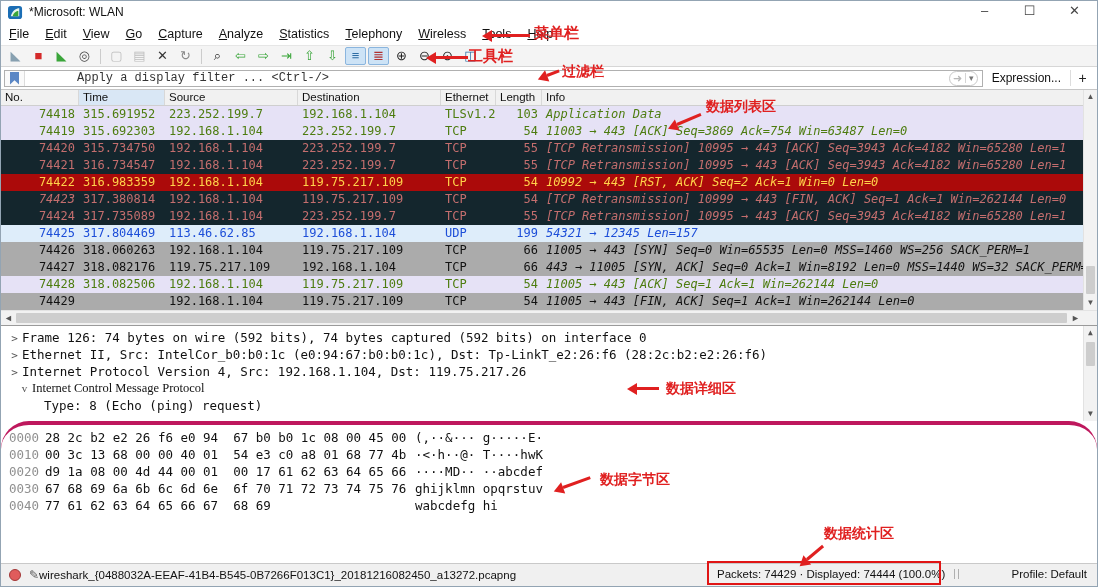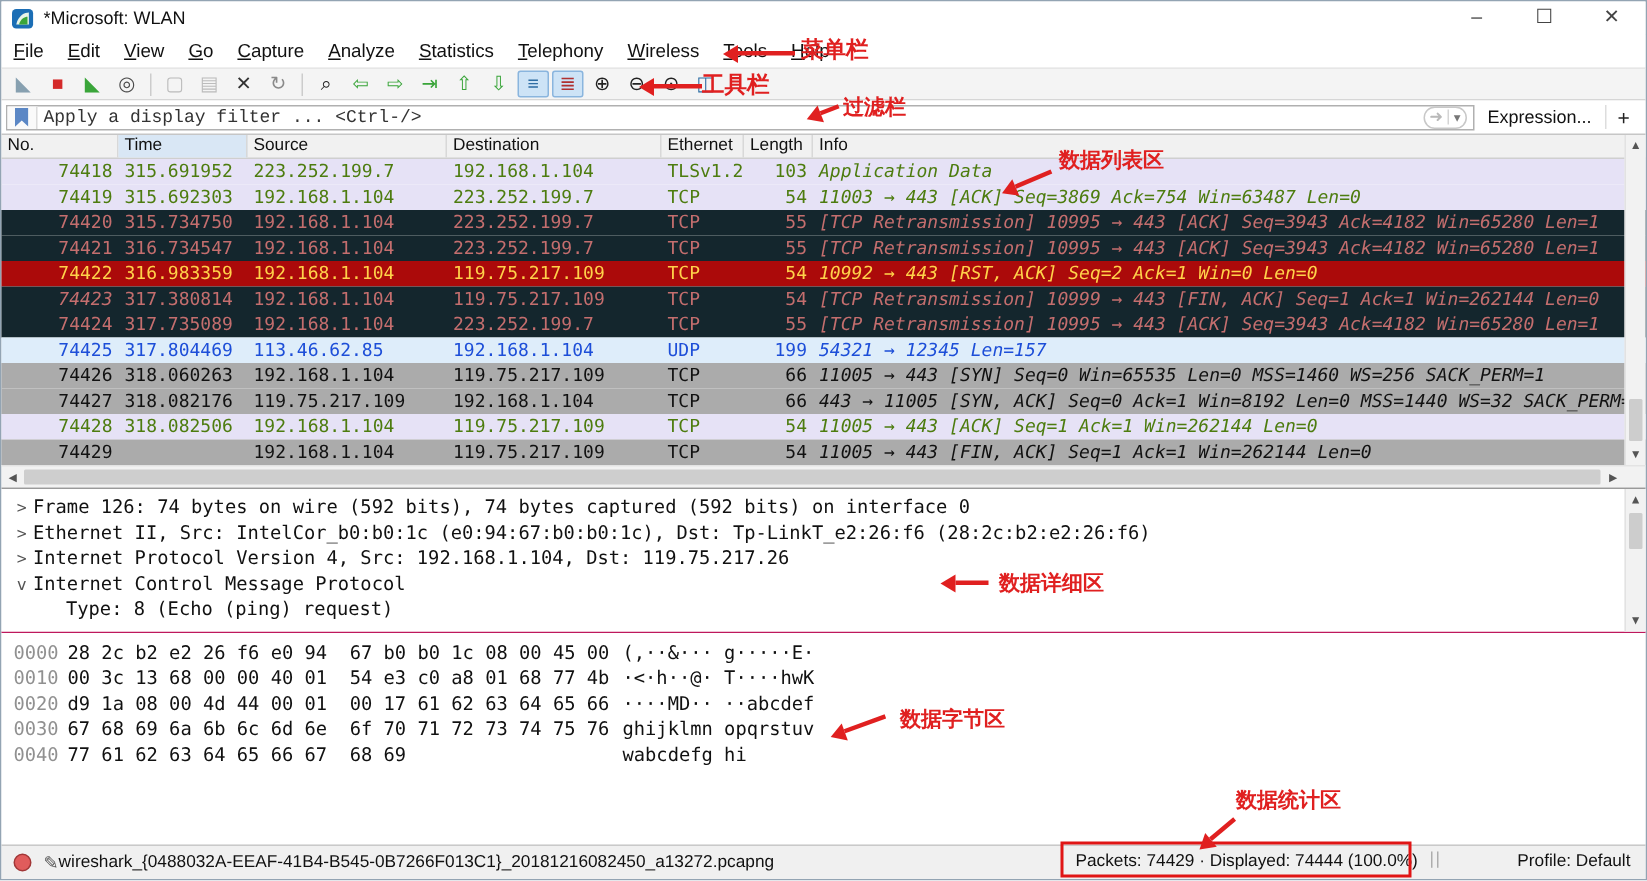--- a/index.html
+++ b/index.html
@@ -24,21 +24,21 @@
 
   
   .toolbar { height:22px; background:#f4f4f4; border-top:1px solid #e6e6e6; border-bottom:1px solid #d6d6d6;
              display:flex; align-items:center; padding-left:3px; flex:0 0 auto; }
   .ticon { width:21px; height:18px; line-height:17px; text-align:center; font-size:13px; margin:0 1px; border-radius:2px; }
   .ticon.pressed { background:#cde3f6; border:1px solid #8ab5de; line-height:15px; }
   .tsep { width:1px; height:15px; background:#cccccc; margin:0 4px; }
 
   
   .filterbar { height:23px; background:#fff; border-bottom:1px solid #c6c6c6; display:flex; align-items:center; padding:1px 3px; flex:0 0 auto; }
-  .filter-box { flex:1; height:17px; border:1px solid #b0b0b0; display:flex; align-items:center; background:#fff; }
+  .filter-box { flex:1; height:17px; border:1px solid #b0b0b0; display:flex; align-items:center; background:#fff;gap:48px; }
   .bookmark-wrap { width:20px; height:100%; border-right:1px solid #dcdcdc; display:flex; align-items:center; justify-content:center; background:#fafafa; }
   .bookmark { width:9px; height:13px; background:#5b87c5; clip-path:polygon(0 0,100% 0,100% 100%,50% 68%,0 100%); }
   .filter-input { border:none; outline:none; flex:1; height:15px; font:12px "Liberation Mono",monospace; color:#222; padding:0 4px; background:transparent; }
   .filter-input::placeholder { color:#333; opacity:1; }
   .apply-btn { display:flex; align-items:center; border:1px solid #c8c8c8; border-radius:9px; height:15px; padding:0 3px; margin-right:4px; color:#b9b9b9; }
   .apply-arrow { font-size:11px; line-height:13px; }
   .apply-caret { font-size:9px; color:#777; border-left:1px solid #d5d5d5; margin-left:3px; padding-left:3px; }
   .expr-label { font-size:12px; color:#111; padding:0 9px; }
   .plus-btn { width:24px; text-align:center; font-size:14px; color:#222; border-left:1px solid #ddd; }
 
@@ -67,22 +67,22 @@
   .hs-arrow { position:absolute; top:0; width:15px; height:14px; text-align:center; font-size:9px; color:#555; line-height:14px; }
   .hs-thumb { position:absolute; left:15px; right:30px; top:2px; bottom:2px; background:#cecece; border-radius:1px; }
 
   
   .details { height:96px; border-top:1px solid #9a9a9a; background:#fff; position:relative; padding-top:3px; flex:0 0 auto;
              font:12.5px "DejaVu Sans Mono","Liberation Mono",monospace; color:#111; }
   .dline { height:17px; line-height:17px; white-space:nowrap; padding-left:6px; }
   .chev { display:inline-block; width:15px; text-align:center; color:#555; font-size:11px; }
 
   
-  .bytes { flex:1 1 auto; border-top:1px solid #be185d; background:#fff; padding-top:4px;
-           font:12.5px "DejaVu Sans Mono","Liberation Mono",monospace; color:#111; }
+  .bytes { flex:1 1 auto; border-top:4px solid #be185d; background:#fff; padding-top:4px;
+           font:12.5px "DejaVu Sans Mono","Liberation Mono",monospace; color:#111;border-radius:28px; }
   .hexline { height:17px; line-height:17px; display:flex; white-space:pre; }
   .off { width:42px; padding-left:8px; color:#909090; }
   .hexcol { width:356px; margin-left:2px; }
   .asciicol { margin-left:14px; }
 
   
   .statusbar { height:23px; background:#f0f0f0; border-top:1px solid #c9c9c9; display:flex; align-items:center;
                font-size:11.5px; color:#111; position:relative; flex:0 0 auto; }
   .expert-dot { width:12px; height:12px; border-radius:50%; background:#e05c5c; border:1px solid #a23737; margin-left:8px; flex:0 0 auto; }
   .comment-ic { margin-left:8px; color:#555; font-size:12px; }
@@ -303,21 +303,21 @@
     <div class="hs-arrow" style="left:0;">◄</div>
     <div class="hs-thumb"></div>
     <div class="hs-arrow" style="right:14px;">►</div>
   </div>
 
   <div class="details">
     <div id="details">
         <div class="dline" style="padding-left: 6px;"><span class="chev">&gt;</span><span>Frame 126: 74 bytes on wire (592 bits), 74 bytes captured (592 bits) on interface 0</span></div>
         <div class="dline" style="padding-left: 6px;"><span class="chev">&gt;</span><span>Ethernet II, Src: IntelCor_b0:b0:1c (e0:94:67:b0:b0:1c), Dst: Tp-LinkT_e2:26:f6 (28:2c:b2:e2:26:f6)</span></div>
         <div class="dline" style="padding-left: 6px;"><span class="chev">&gt;</span><span>Internet Protocol Version 4, Src: 192.168.1.104, Dst: 119.75.217.26</span></div>
-        <div class="dline" style="padding-left: 6px;"><span class="chev">v</span><span>Internet Control Message Protocol</span></div>
+        <div class="dline" style="padding-left: 16px; font-family: Liberation Serif, serif;"><span class="chev">v</span><span>Internet Control Message Protocol</span></div>
         <div class="dline" style="padding-left: 28px;"><span class="chev"></span><span>Type: 8 (Echo (ping) request)</span></div>
       </div>
     <div class="vscroll">
       <div class="sb-arrow sb-up">▲</div>
       <div class="sb-thumb" style="top:16px; height:24px;"></div>
       <div class="sb-arrow sb-down">▼</div>
     </div>
   </div>
 
   <div class="bytes" id="bytes">

